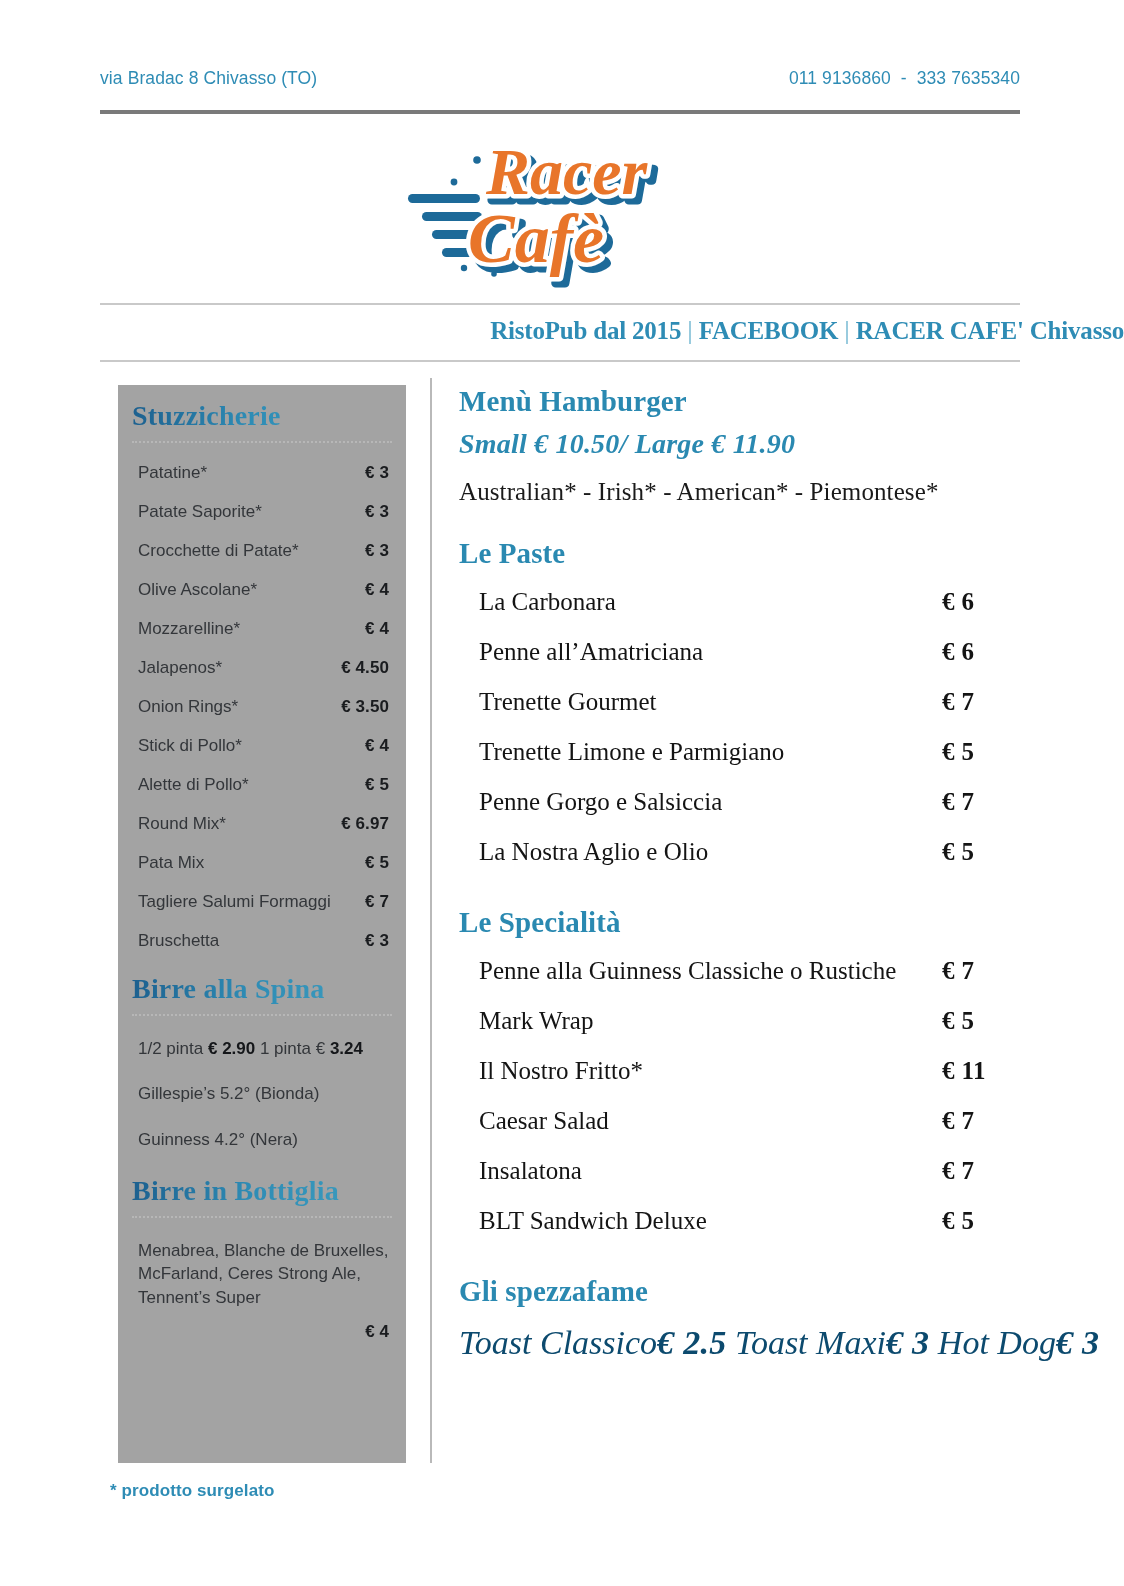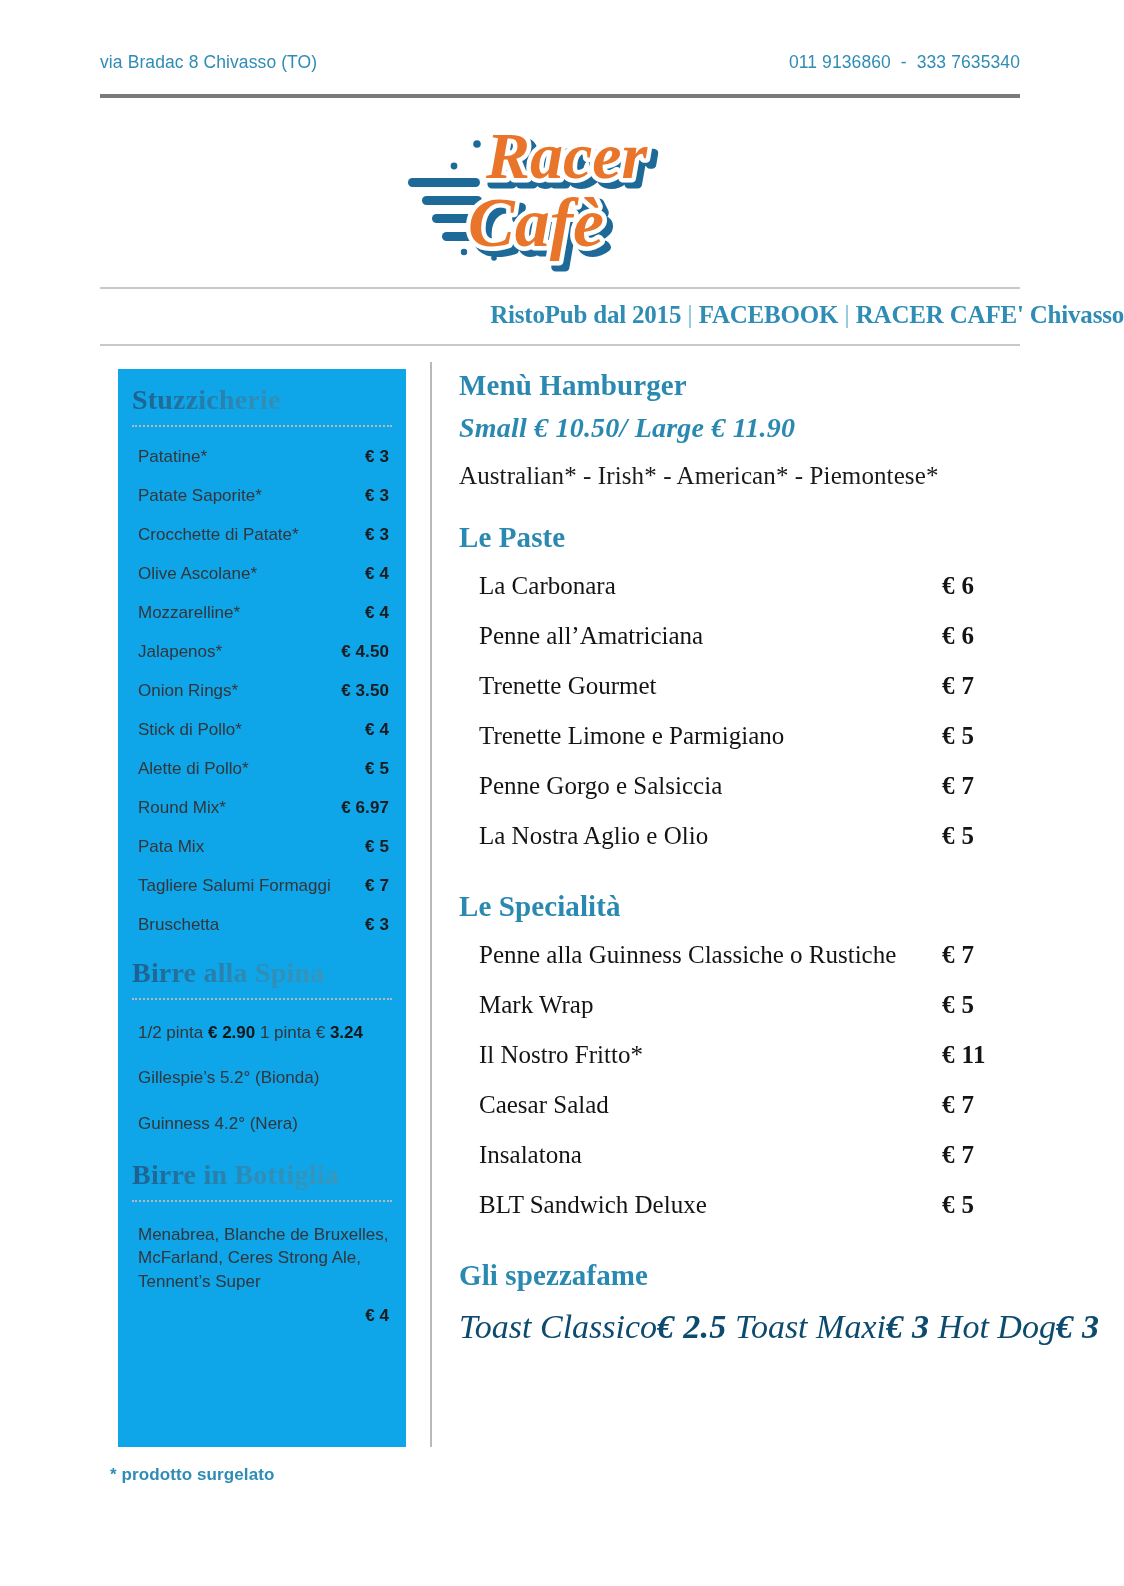--- a/index.html
+++ b/index.html
@@ -10,21 +10,21 @@
   body {
     width: 1124px;
     height: 1586px;
     position: relative;
     font-family: "Liberation Sans", sans-serif;
     -webkit-font-smoothing: antialiased;
   }
 
   .page {
     position: absolute;
-    left: 0; top: 0;
+    left: 0; top: 16px;
     width: 1124px;
     height: 1121px;
     background: #fff;
     box-sizing: border-box;
   }
 
   
   .header-bar {
     position: absolute;
     left: 100px;
@@ -96,21 +96,21 @@
     background: #c9c9c9;
   }
 
   
   .sidebar {
     position: absolute;
     left: 118px;
     top: 369px;
     width: 288px;
     height: 1078px;
-    background: #0ea5e9;
+    background: #a3a3a3;
     box-sizing: border-box;
     padding: 0 14px;
   }
   .divider {
     position: absolute;
     left: 430px;
     top: 362px;
     width: 2px;
     height: 1085px;
     background: #b9b9b9;

